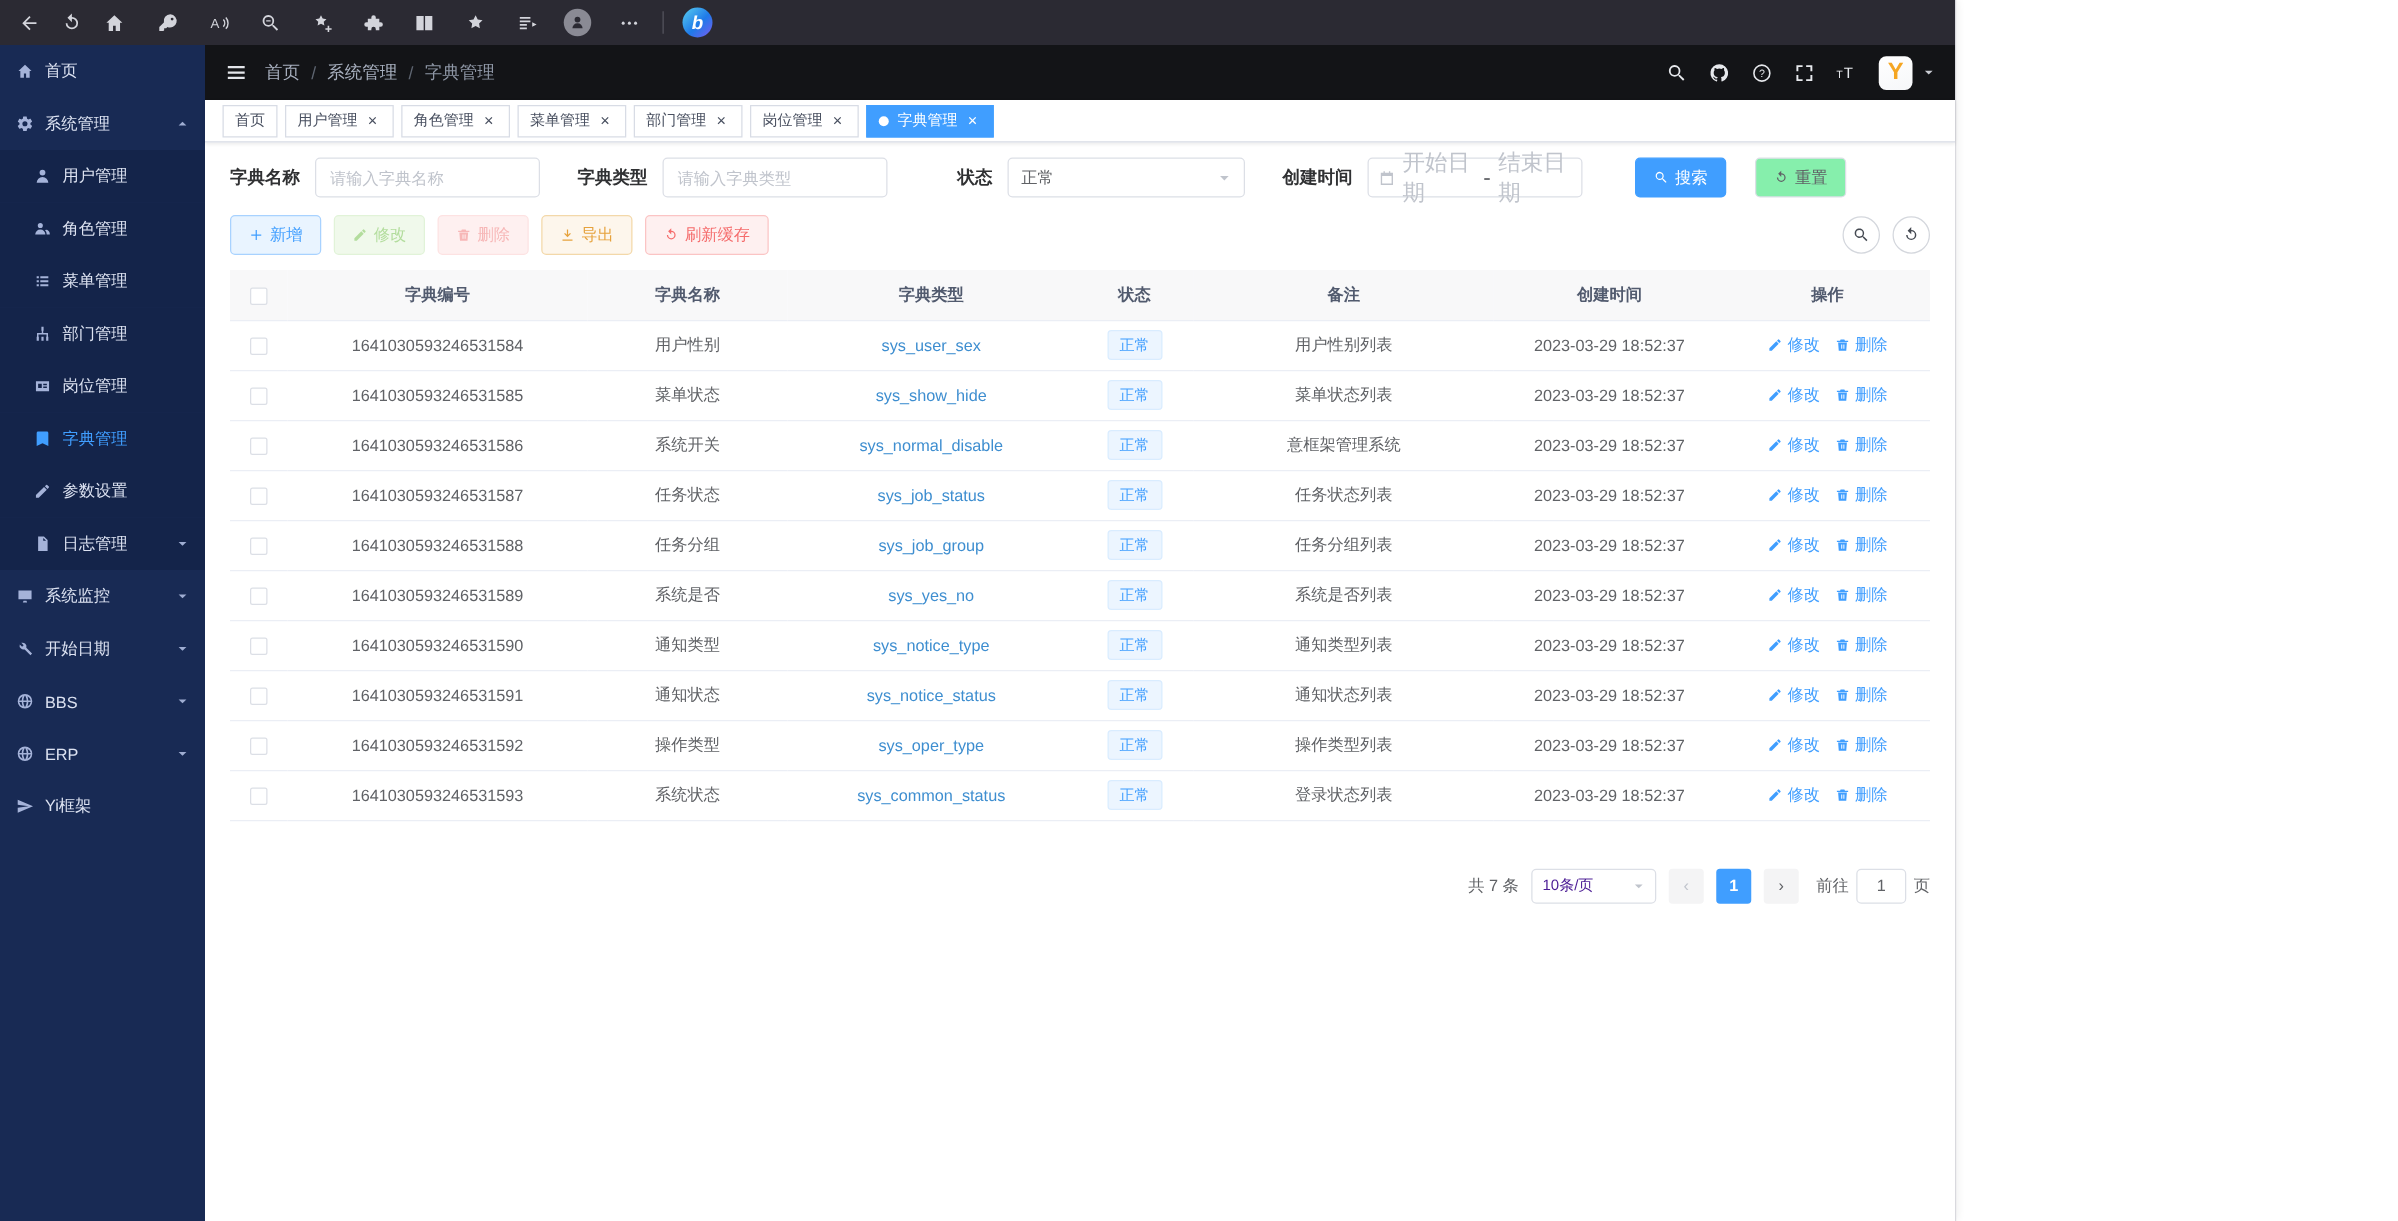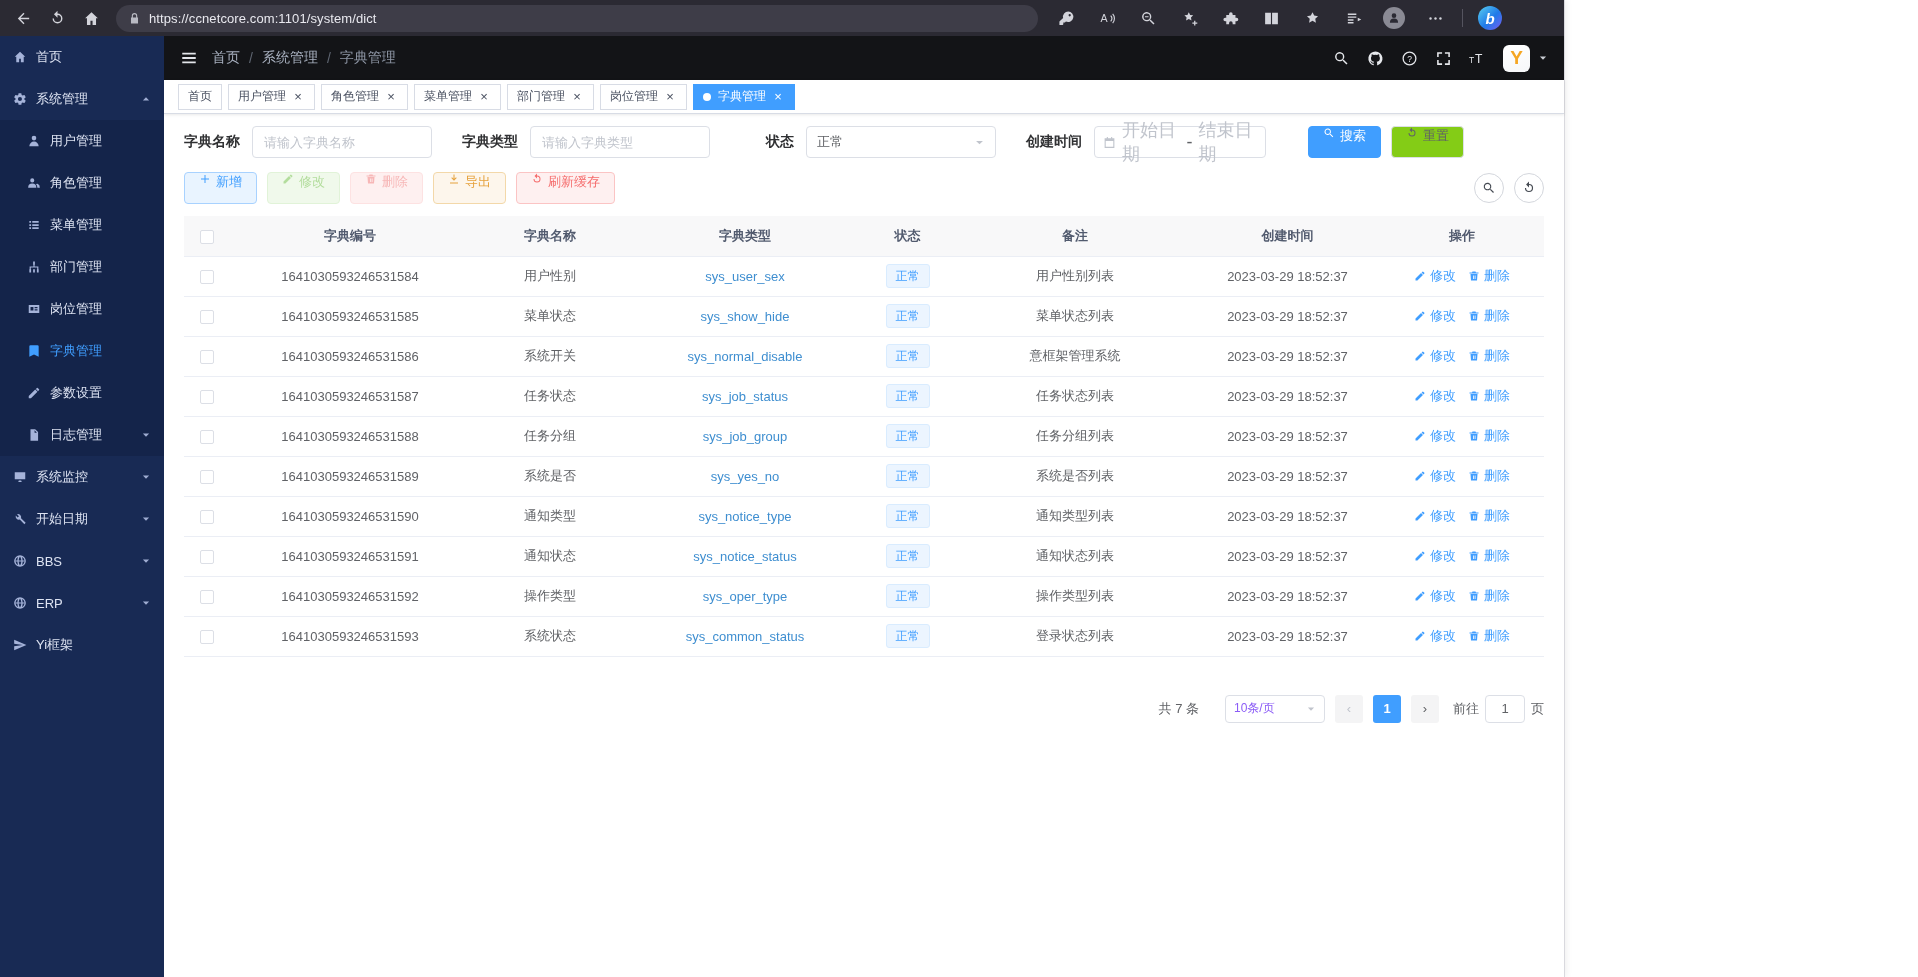--- a/index.html
+++ b/index.html
@@ -92,25 +92,25 @@
   .f-input::placeholder { color:#c0c4cc; }
   .f-select { width:190px; height:32px; border:1px solid #dcdfe6; border-radius:4px;
     background:#fff; display:flex; align-items:center; justify-content:space-between;
     padding:0 10px; font-size:13px; color:#606266; cursor:pointer; }
   .f-select .caret { color:#c0c4cc; display:inline-flex; } .f-select .caret svg { width:11px; height:11px; }
   .f-date { width:172px; height:32px; border:1px solid #dcdfe6; border-radius:4px; background:#fff;
     display:flex; align-items:center; gap:6px; padding:0 8px; font-size:18px; color:#c0c4cc; cursor:pointer; }
   .f-date .icon { color:#c0c4cc; display:inline-flex; } .f-date .icon svg { width:13px; height:13px; }
   .f-date .dr-sep { color:#606266; }
   .btn { height:32px; border-radius:4px; border:1px solid transparent; font-size:13px;
-    display:inline-flex; gap:5px; padding:0 14px; cursor:pointer;
+    display:inline-flex; align-items:center; gap:5px; padding:0 14px; cursor:pointer;
     font-family:"Liberation Sans","DejaVu Sans",sans-serif; white-space:nowrap; }
   .btn .icon { display:inline-flex; } .btn .icon svg { width:12px; height:12px; }
   .btn-search { background:#409eff; border-color:#409eff; color:#fff; margin-left:42px; }
-  .btn-reset { background:#84cc16; border-color:#dcdfe6; color:#606266; margin-left:10px; }
+  .btn-reset { background:#86efac; border-color:#dcdfe6; color:#606266; margin-left:23px; }
 
   .toolbar-row { display:flex; align-items:center; gap:10px; margin:14px 0 12px; }
   .btn-add { background:#e9f4ff; border-color:#a8d2ff; color:#409eff; }
   .btn-edit-dis { background:#f0f9eb; border-color:#e1f3d8; color:#b3dd9d; cursor:not-allowed; }
   .btn-del-dis { background:#fef0f0; border-color:#fde2e2; color:#f7b7b7; cursor:not-allowed; }
   .btn-export { background:#fdf6ec; border-color:#f3d8a9; color:#e6a23c; }
   .btn-cache { background:#fef0f0; border-color:#fbc4c4; color:#f56c6c; }
   .toolbar-right { margin-left:auto; display:flex; gap:10px; }
   .tool-circle { width:30px; height:30px; border-radius:50%; border:1px solid #d4d7dd;
     background:#fff; color:#454a52; display:flex; align-items:center; justify-content:center; cursor:pointer; }
@@ -128,21 +128,21 @@
     color:#409eff; font-size:12px; line-height:1; padding:5px 9px; border-radius:3px; }
   .op-link { color:#409eff; font-size:13px; cursor:pointer; display:inline-flex;
     align-items:center; gap:4px; }
   .op-link + .op-link { margin-left:12px; }
   .op-link svg { width:12px; height:12px; }
 
   .pagination { display:flex; align-items:center; justify-content:flex-end; gap:10px;
     margin-top:38px; font-size:13px; color:#606266; padding-bottom:20px; }
   .pg-select { width:100px; height:28px; border:1px solid #dcdfe6; border-radius:4px;
     background:#fff; display:flex; align-items:center; justify-content:space-between;
-    padding:0 8px; font-size:12px; color:#8b5cf6; cursor:pointer;margin-left:16px; }
+    padding:0 8px; font-size:12px; color:#4c1d95; cursor:pointer; }
   .pg-select .caret { color:#c0c4cc; display:inline-flex; } .pg-select .caret svg { width:10px; height:10px; }
   .pg-btn { min-width:28px; height:28px; background:#f4f4f5; color:#606266; border:none;
     border-radius:3px; display:flex; align-items:center; justify-content:center;
     font-size:13px; cursor:pointer; }
   .pg-btn.disabled { color:#c0c4cc; cursor:not-allowed; }
   .pg-page { background:#409eff; color:#fff; font-weight:bold; }
   .pg-goto { display:flex; align-items:center; gap:6px; margin-left:4px; }
   .pg-input { width:40px; height:28px; border:1px solid #dcdfe6; border-radius:4px;
     text-align:center; font-size:13px; color:#606266; outline:none;
     font-family:"Liberation Sans","DejaVu Sans",sans-serif; }
@@ -171,28 +171,20 @@
             </span>
           </button>
           <button class="chrome-btn">
             <span class="icon">
               <svg viewBox="0 0 24 24" fill="currentColor" aria-hidden="true">
                 <path d="M12 3l9 8.5h-2.6V21h-4.9v-6h-3v6H5.6v-9.5H3z"></path>
               </svg>
             </span>
           </button>
         </span>
-      <div class="url-bar">
-        <span class="icon" id="url-lock">
-            <svg viewBox="0 0 24 24" fill="currentColor" aria-hidden="true">
-              <path d="M7 10V7a5 5 0 0110 0v3h1.5v11h-13V10zm2 0h6V7a3 3 0 00-6 0z"></path>
-            </svg>
-          </span>
-        <span class="url-text">https://ccnetcore.com:1101/system/dict</span>
-      </div>
       <div class="chrome-right" id="chrome-right">
           <button class="chrome-btn">
             <span class="icon">
               <svg viewBox="0 0 24 24" fill="currentColor" aria-hidden="true">
                 <path d="M14.5 2a7.5 7.5 0 00-7.3 9.2L2 16.4V21h4.6l.9-.9v-2.3h2.3l1.4-1.4A7.5 7.5 0 1014.5 2zm2 7a1.6 1.6 0 111.6-1.6A1.6 1.6 0 0116.5 9z"></path>
               </svg>
             </span>
           </button>
           <button class="chrome-btn">
             <span class="icon">

